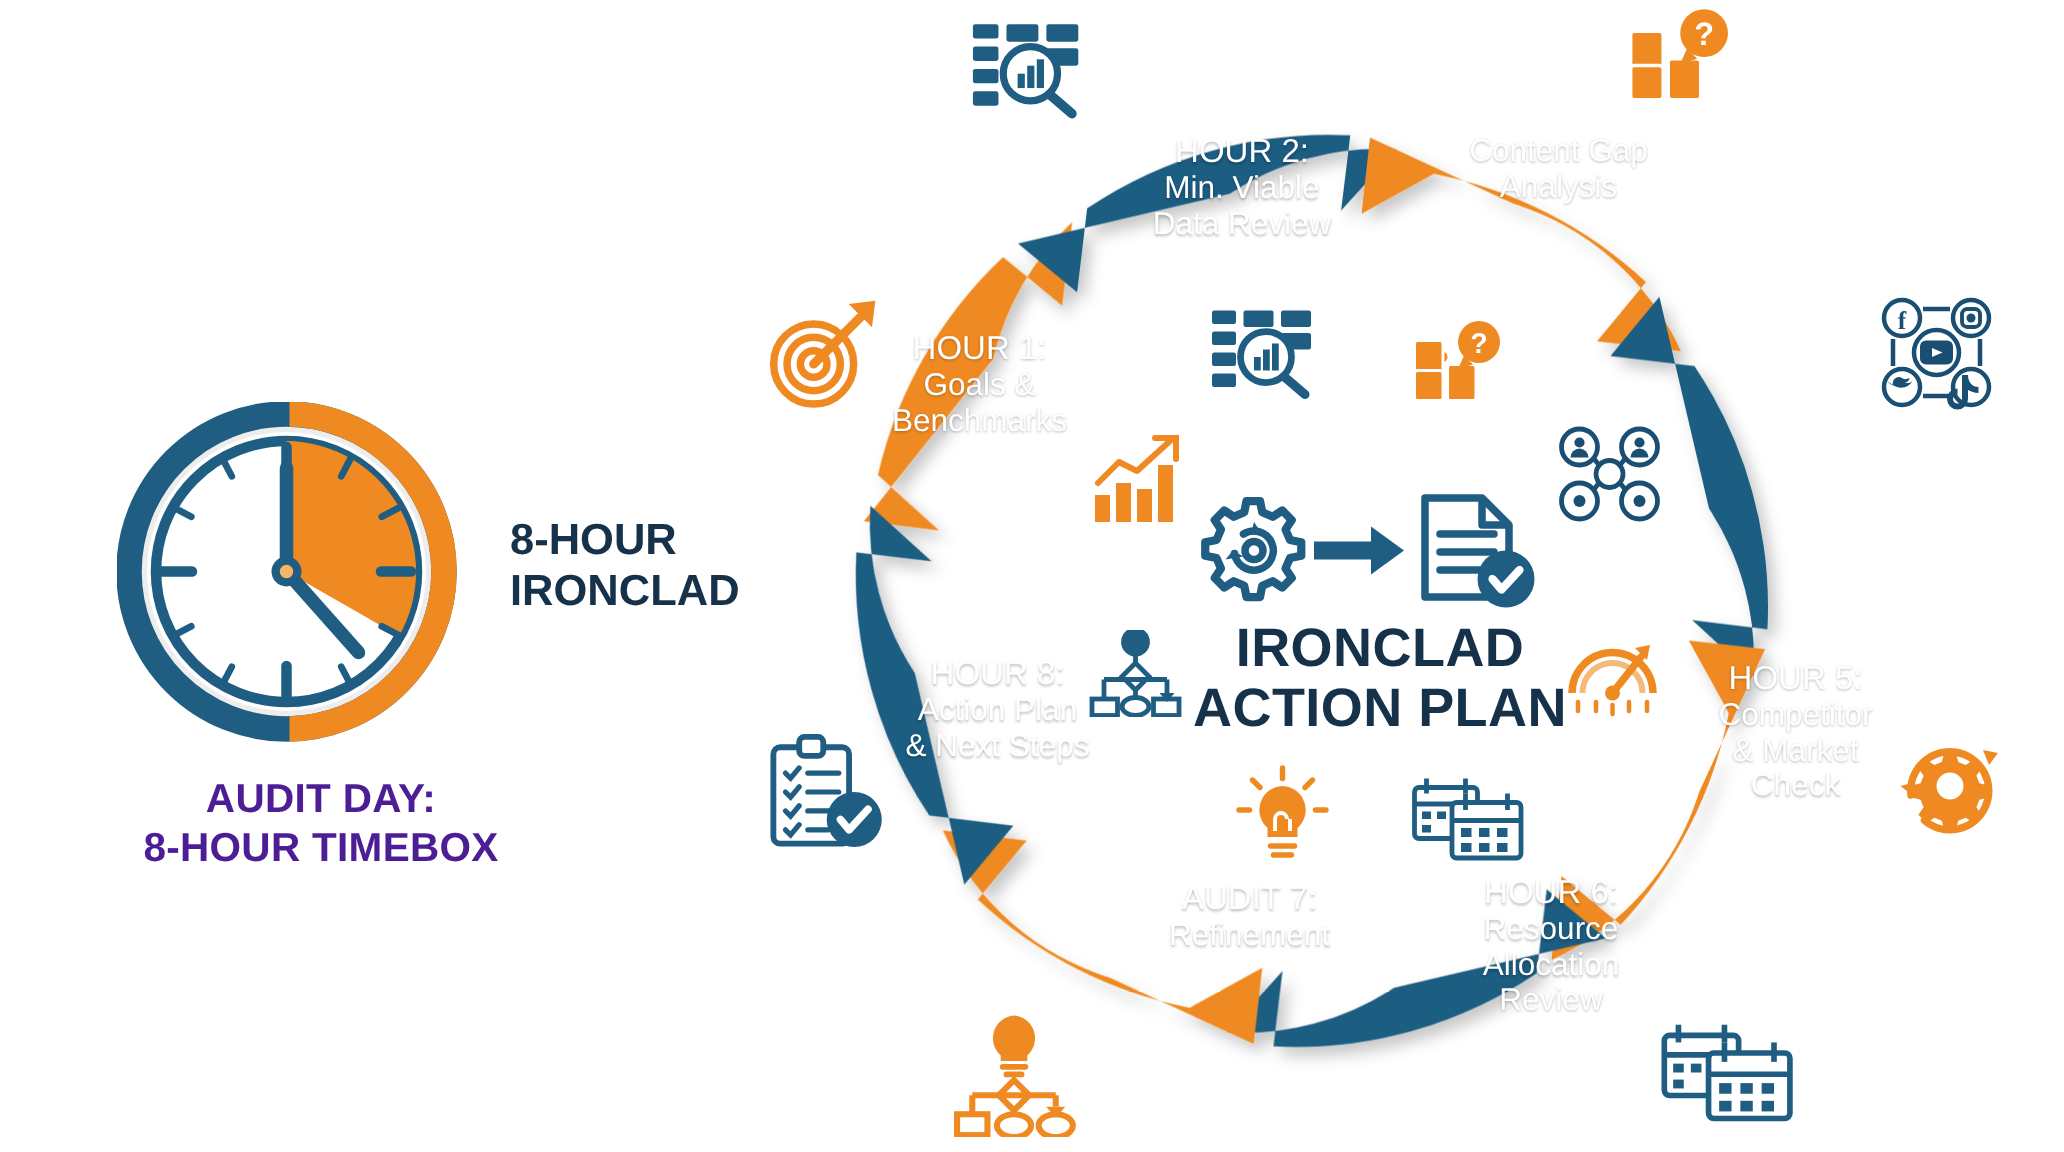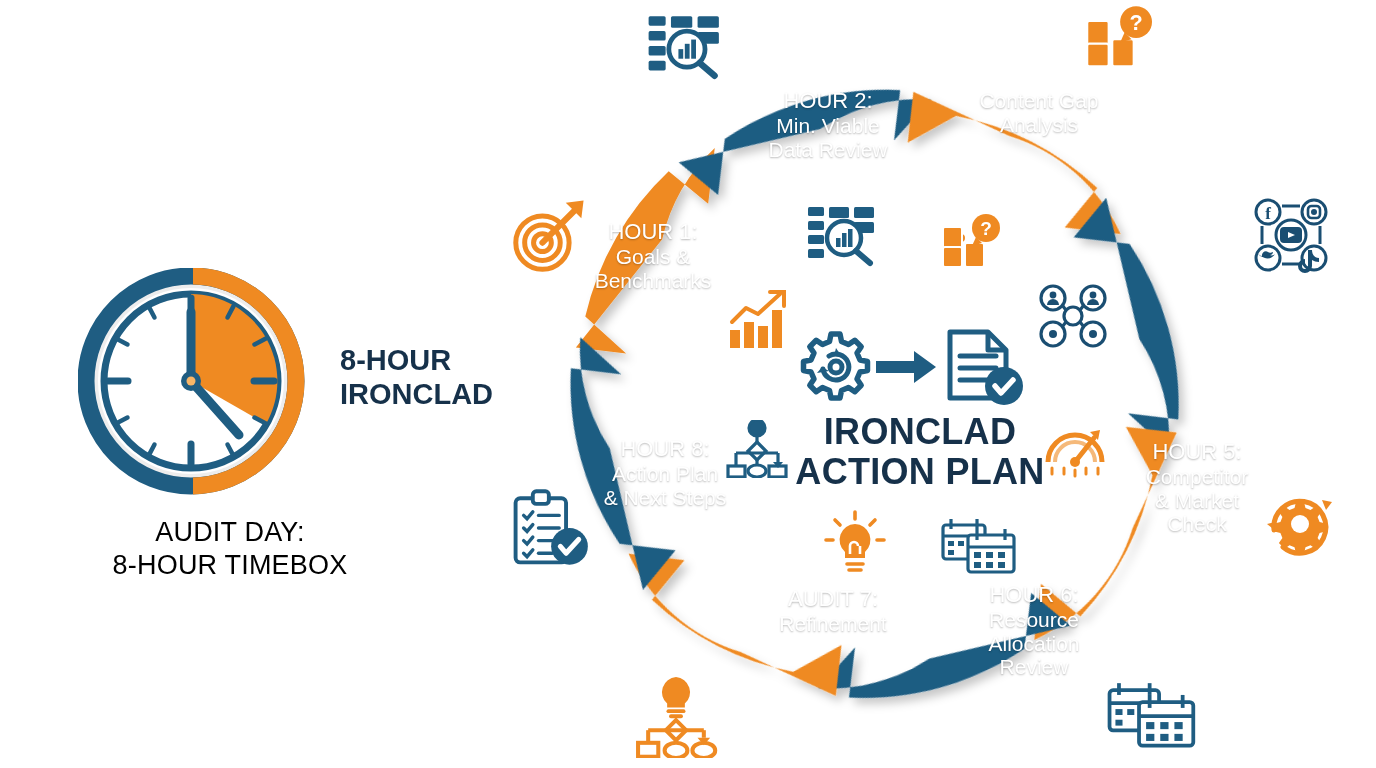--- a/index.html
+++ b/index.html
@@ -9,22 +9,22 @@
     font-family:"Liberation Sans", sans-serif;
     overflow:hidden;
     position:relative;
   }
   #stage{position:absolute;left:0;top:0;width:1376px;height:768px;}
 
   
   .left-block{position:absolute;left:0;top:0;width:500px;height:768px;}
   .clock-wrap{position:absolute;left:78px;top:268px;width:230px;height:230px;}
   .clock-caption{
-    position:absolute;left:20px;top:516px;width:420px;
-    text-align:center;color:#000000;font-weight:normal;
+    position:absolute;left:4px;top:516px;width:420px;
+    text-align:center;color:#4c1d95;font-weight:bold;
     font-size:27px;line-height:1.22;letter-spacing:.2px;
   }
   .timebox-label{
     position:absolute;left:340px;top:344px;width:200px;
     color:#16314a;font-weight:bold;font-size:29px;line-height:1.16;
   }
 
   
   .wheel{position:absolute;left:488px;top:-4px;width:780px;height:780px;}
   .wheel svg{display:block;}

